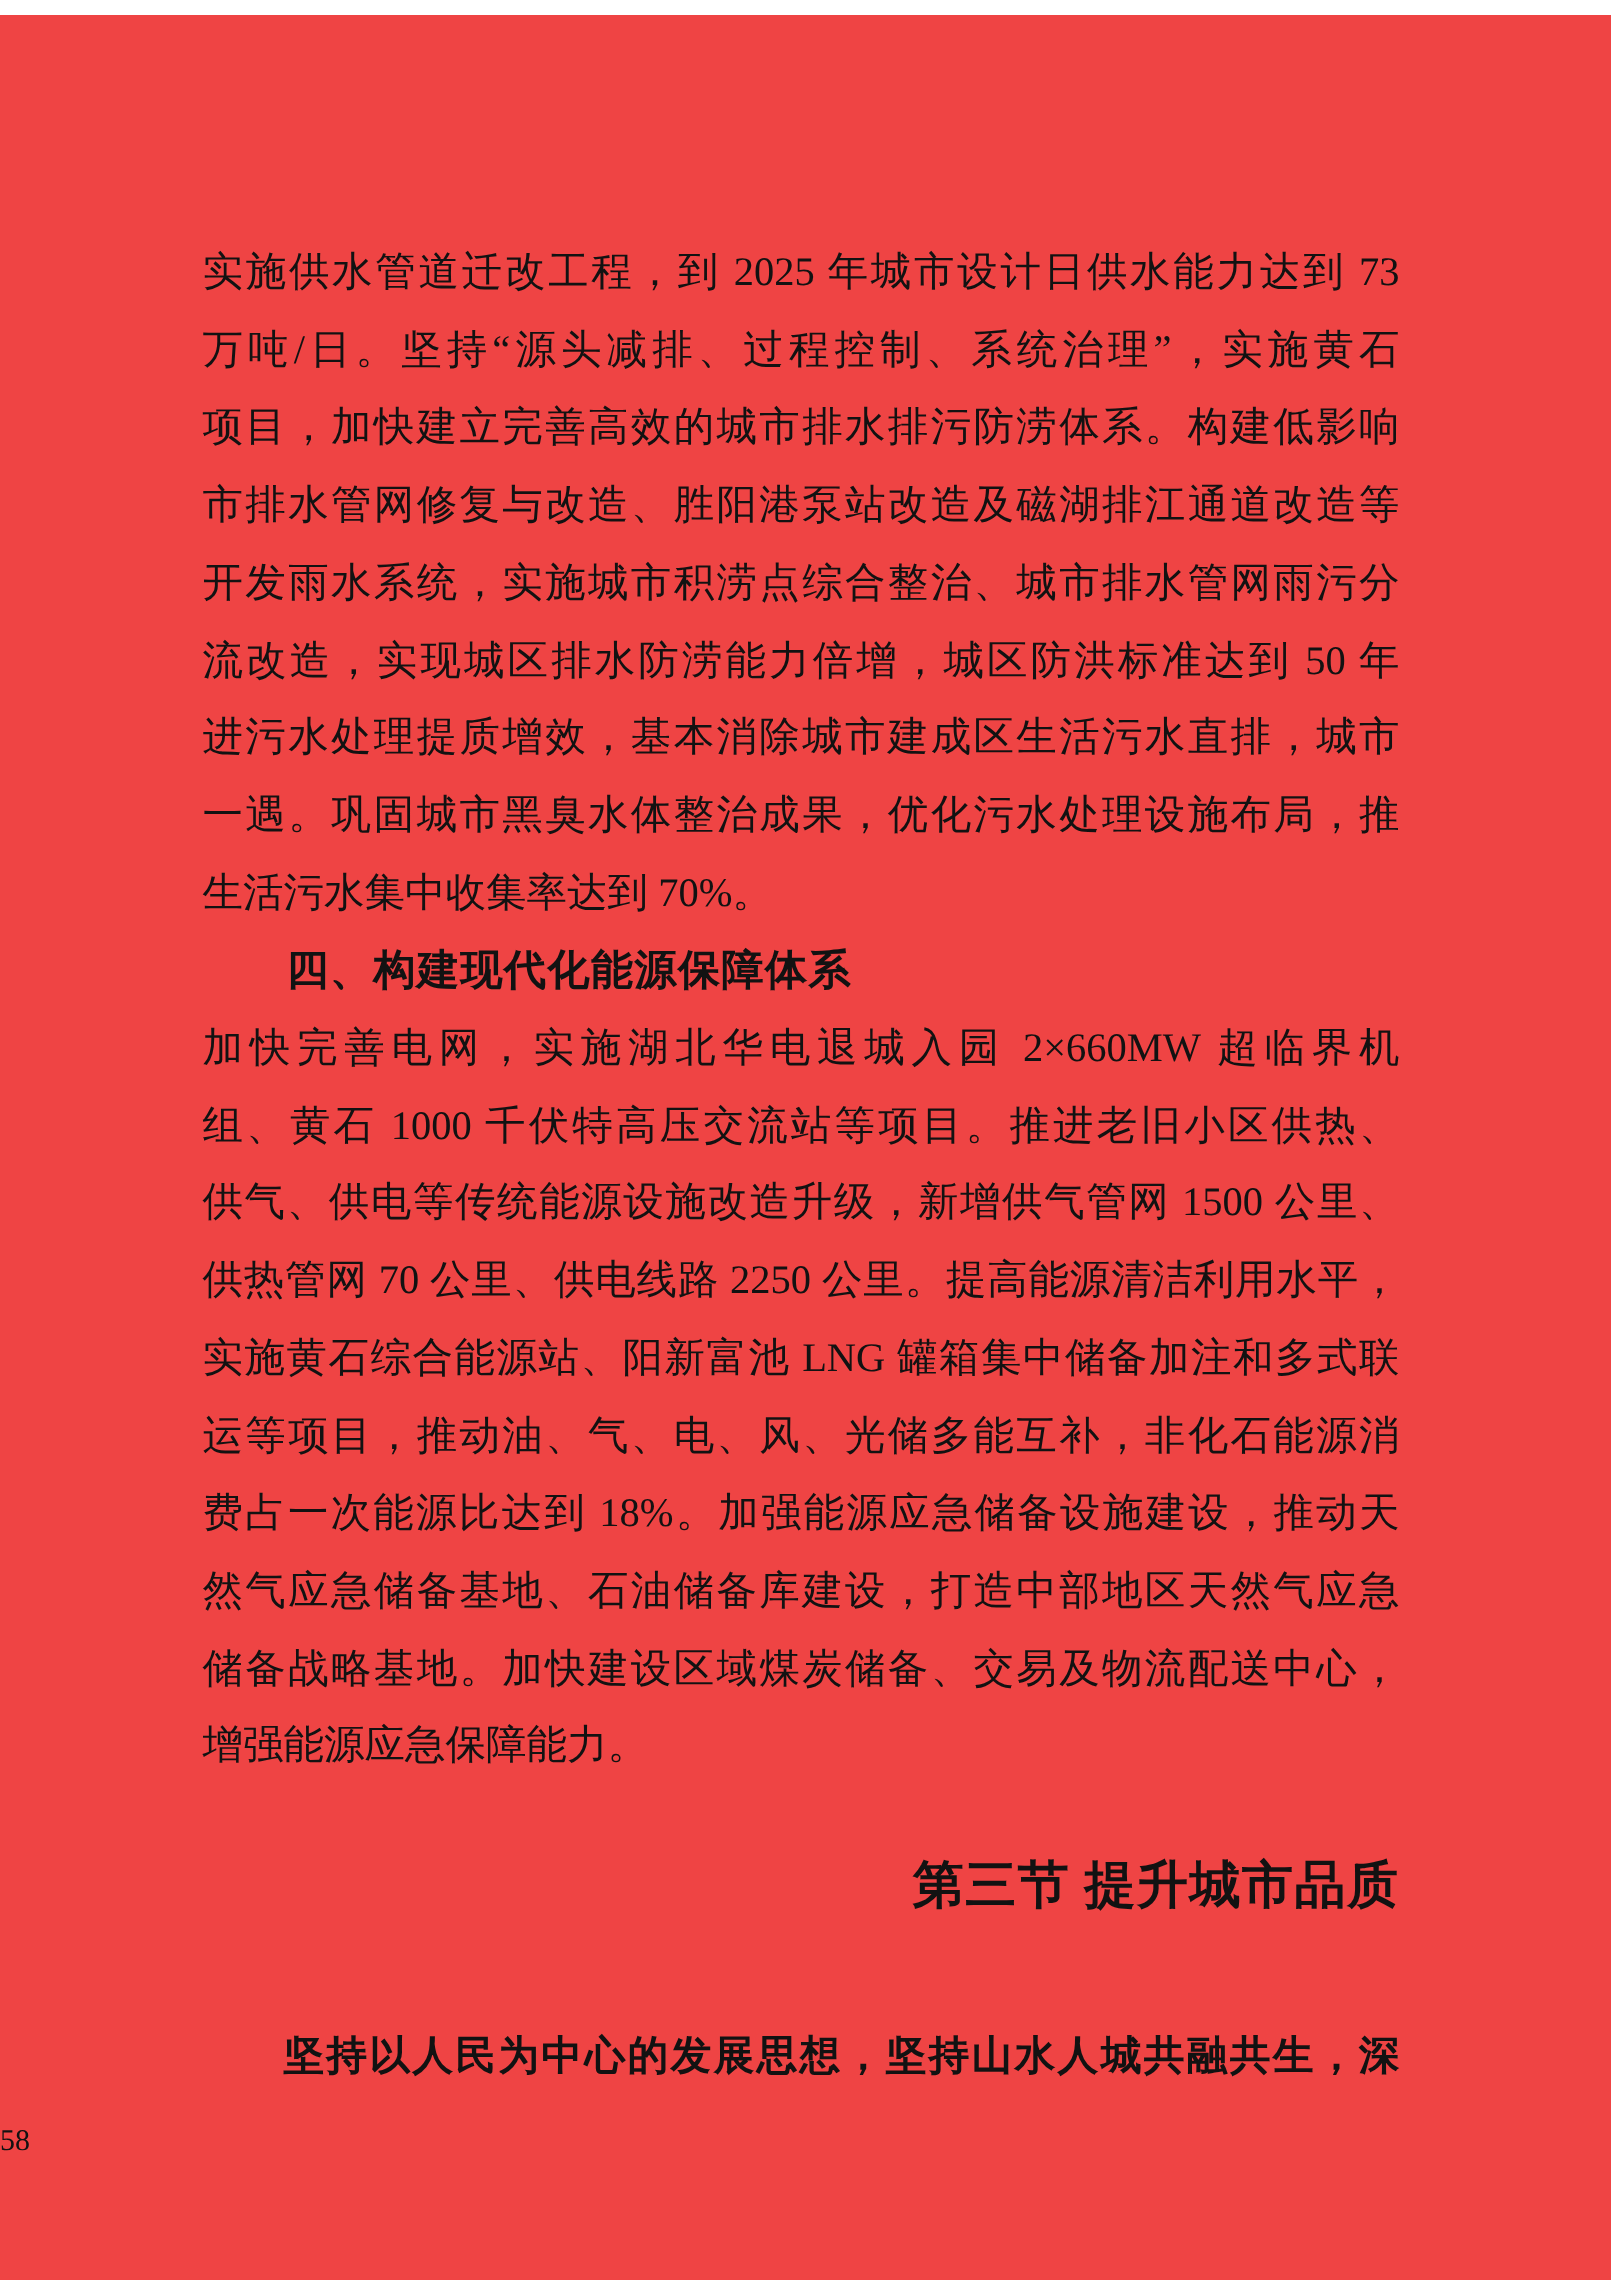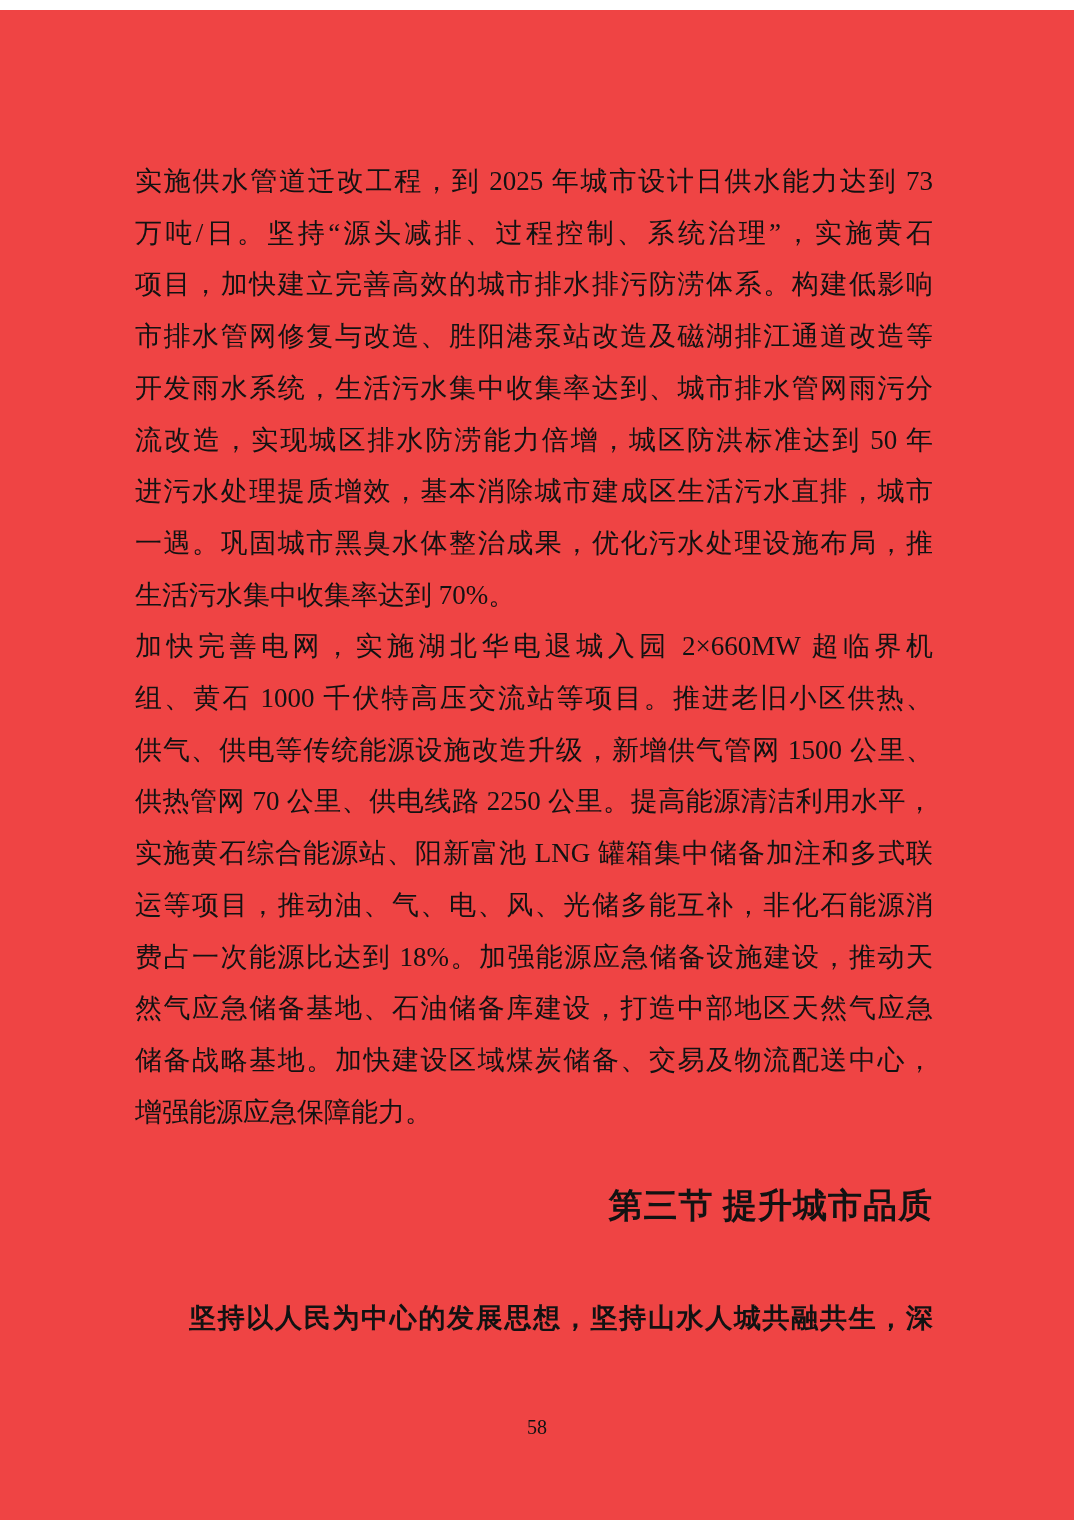--- a/index.html
+++ b/index.html
@@ -56,43 +56,44 @@
     line-height: 56px;
     text-align: right;
     margin: 40px 0 59px 0;
     letter-spacing: 1px;
   }
   .page-number {
     position: absolute;
     left: 0;
     top: 1403px;
     width: 100%;
-    text-align: center;
+    text-align: left;
     font-size: 20px;
     line-height: 28px;
   }
 </style>
 </head>
 <body>
 
 <div class="page">
   <div class="text-block">
 
     <div class="para">
         <div class="line">实施供水管道迁改工程，到 2025 年城市设计日供水能力达到 73</div>
         <div class="line">万吨/日。坚持“源头减排、过程控制、系统治理”，实施黄石</div>
         <div class="line">项目，加快建立完善高效的城市排水排污防涝体系。构建低影响</div>
         <div class="line">市排水管网修复与改造、胜阳港泵站改造及磁湖排江通道改造等</div>
-        <div class="line">开发雨水系统，生活污水集中收集率达到、城市排水管网雨污分</div>
+        <div class="line">开发雨水系统，实施城市积涝点综合整治、城市排水管网雨污分</div>
         <div class="line">流改造，实现城区排水防涝能力倍增，城区防洪标准达到 50 年</div>
         <div class="line">进污水处理提质增效，基本消除城市建成区生活污水直排，城市</div>
         <div class="line">一遇。巩固城市黑臭水体整治成果，优化污水处理设施布局，推</div>
         <div class="line para-end">生活污水集中收集率达到 70%。</div>
       </div>
 
+    <div class="sub-heading">四、构建现代化能源保障体系</div>
 
     <div class="para">
         <div class="line">加快完善电网，实施湖北华电退城入园 2×660MW 超临界机</div>
         <div class="line">组、黄石 1000 千伏特高压交流站等项目。推进老旧小区供热、</div>
         <div class="line">供气、供电等传统能源设施改造升级，新增供气管网 1500 公里、</div>
         <div class="line">供热管网 70 公里、供电线路 2250 公里。提高能源清洁利用水平，</div>
         <div class="line">实施黄石综合能源站、阳新富池 LNG 罐箱集中储备加注和多式联</div>
         <div class="line">运等项目，推动油、气、电、风、光储多能互补，非化石能源消</div>
         <div class="line">费占一次能源比达到 18%。加强能源应急储备设施建设，推动天</div>
         <div class="line">然气应急储备基地、石油储备库建设，打造中部地区天然气应急</div>

